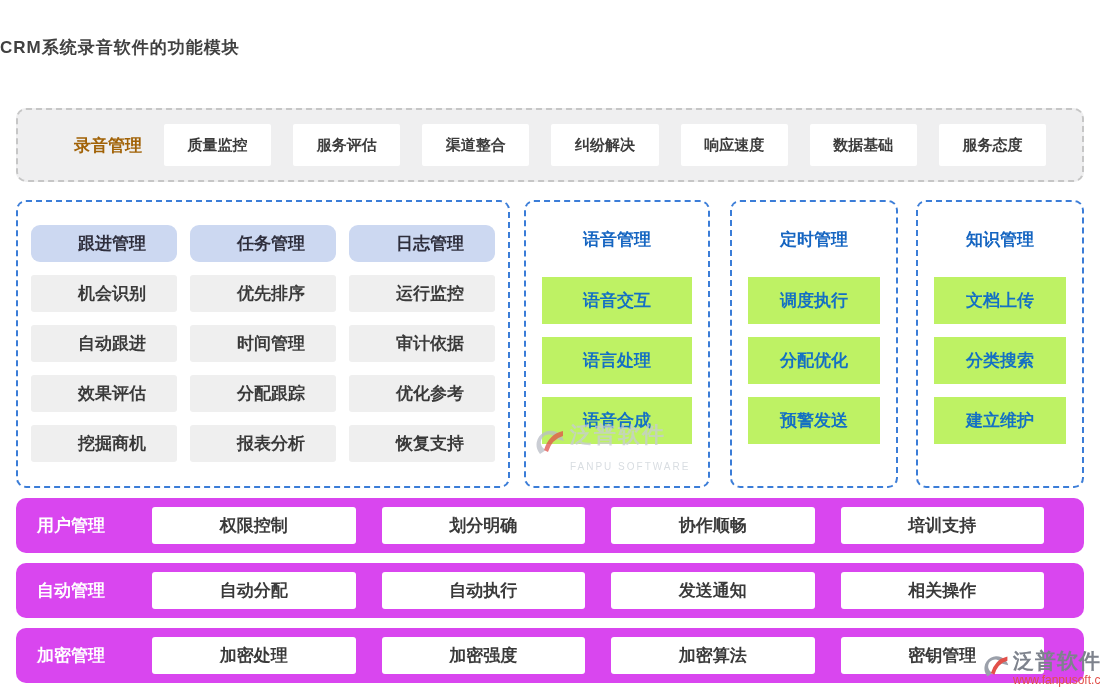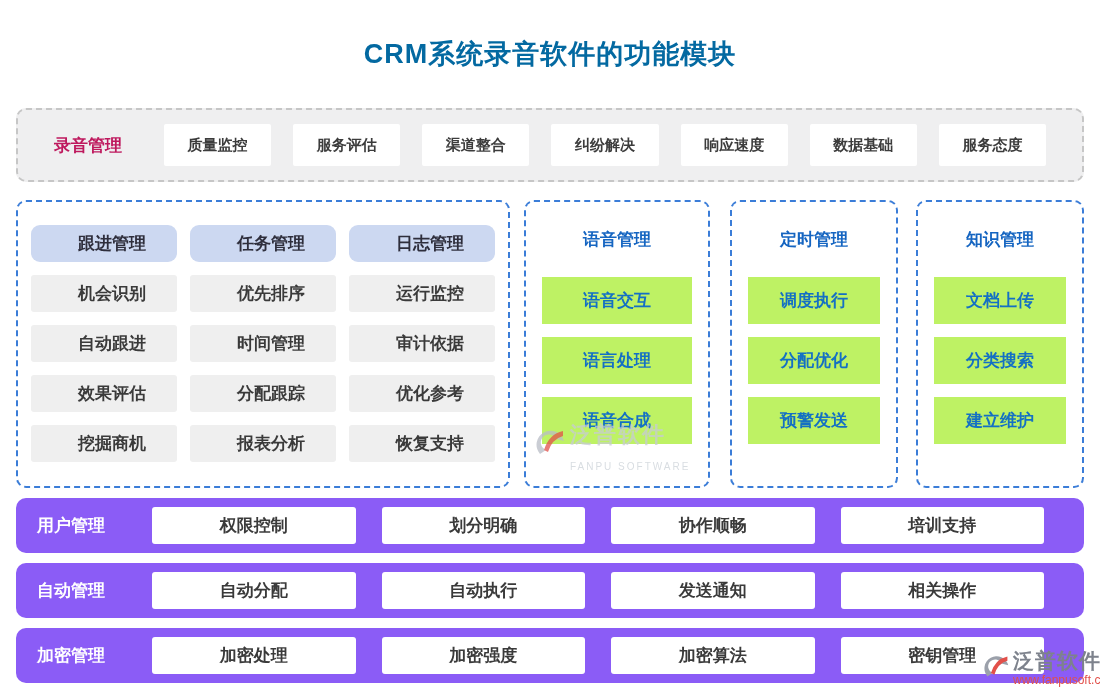--- a/index.html
+++ b/index.html
@@ -2,31 +2,31 @@
 <html><head>
 <meta charset="utf-8">
 <style>
   html,body{margin:0;padding:0;}
   body{
     width:1100px;height:700px;position:relative;overflow:hidden;
     background:#ffffff;
     font-family:"Liberation Sans","DejaVu Sans",sans-serif;
   }
   .title{
-    position:absolute;top:36px;left:0;width:1100px;text-align:center;
-    font-size:27px;font-weight:bold;color:#0369a1;letter-spacing:1px;
+    position:absolute;top:36px;left:0;width:1100px;text-align:left;
+    font-size:17px;font-weight:bold;color:#404040;letter-spacing:1px;
   }
   
   .top-container{
     position:absolute;left:16px;top:108px;width:1068px;height:74px;
     box-sizing:border-box;background:#efeff0;
     border:2px dashed #c6c6c6;border-radius:10px;
     display:flex;align-items:center;padding:0 36px;gap:22px;
   }
-  .top-label{flex:none;width:88px;text-align:left;font-size:17px;font-weight:bold;color:#be185d;}
+  .top-label{flex:none;width:88px;text-align:right;font-size:17px;font-weight:bold;color:#a16207;}
   .top-item{
     flex:1;height:42px;background:#fff;border-radius:2px;
     display:flex;align-items:center;justify-content:center;
     font-size:15px;font-weight:bold;color:#3c3c3c;
   }
   
   .mid{position:absolute;left:16px;top:200px;width:1068px;height:288px;}
   .panel{
     position:absolute;top:0;height:288px;box-sizing:border-box;background:#fff;
     border:2px dashed #3b7dd8;border-radius:10px;
@@ -43,21 +43,21 @@
   .panel-title{margin-top:26px;text-align:center;font-size:17px;font-weight:bold;color:#1565c1;}
   .panel-item{
     margin:13px 16px 0;height:47px;background:#bef264;
     display:flex;align-items:center;justify-content:center;
     font-size:17px;font-weight:bold;color:#1470c4;
   }
   .panel-item.first{margin-top:26px;}
   
   .bar{
     position:absolute;left:16px;width:1068px;height:55px;box-sizing:border-box;
-    background:#8b5cf6;border-radius:10px;
+    background:#d946ef;border-radius:10px;
     display:flex;align-items:center;gap:26px;padding-right:40px;
   }
   .bar1{top:498px;}.bar2{top:563px;}.bar3{top:628px;}
   .bar-label{flex:none;width:110px;text-align:center;color:#fff;font-size:17px;font-weight:bold;}
   .bar-item{
     flex:1;height:37px;background:#fff;border-radius:3px;
     display:flex;align-items:center;justify-content:center;
     font-size:17px;font-weight:bold;color:#3a3a3a;
   }
   

